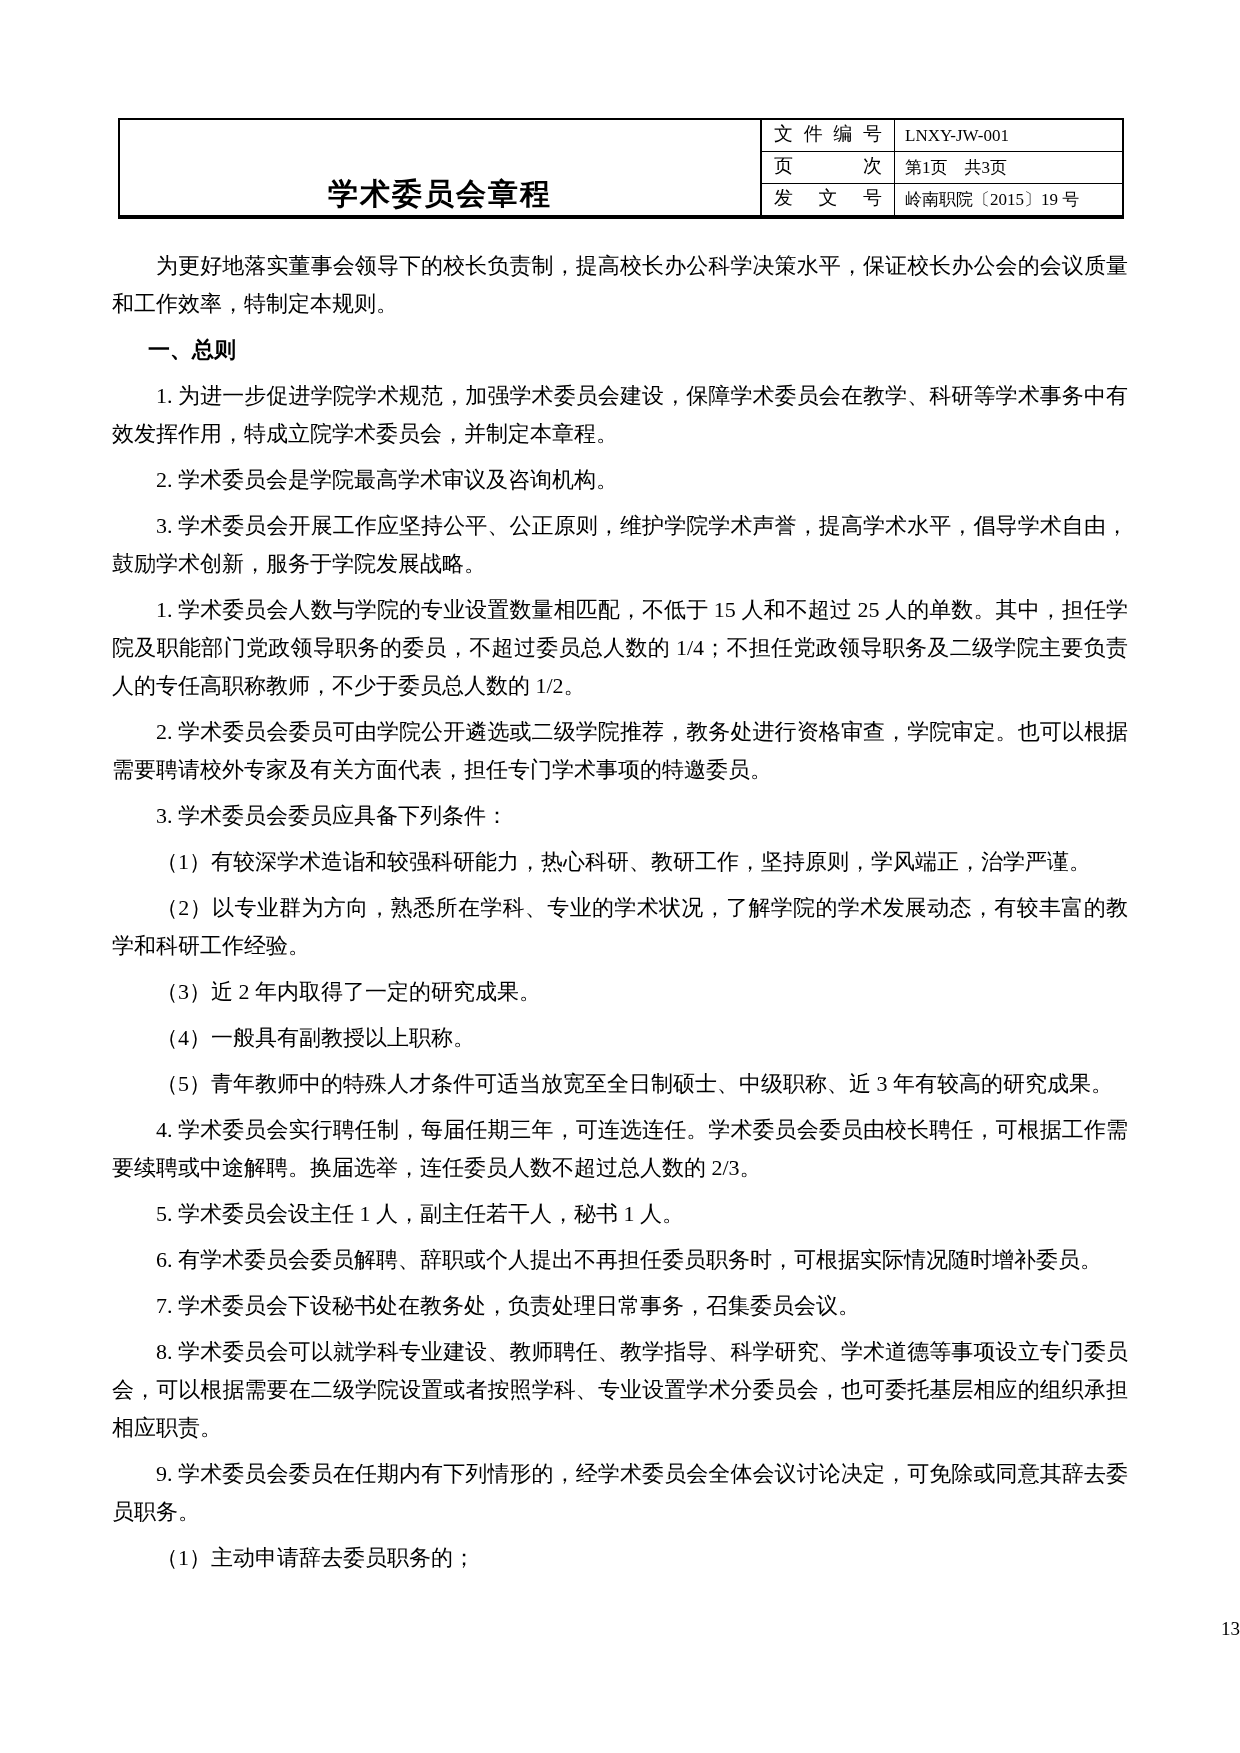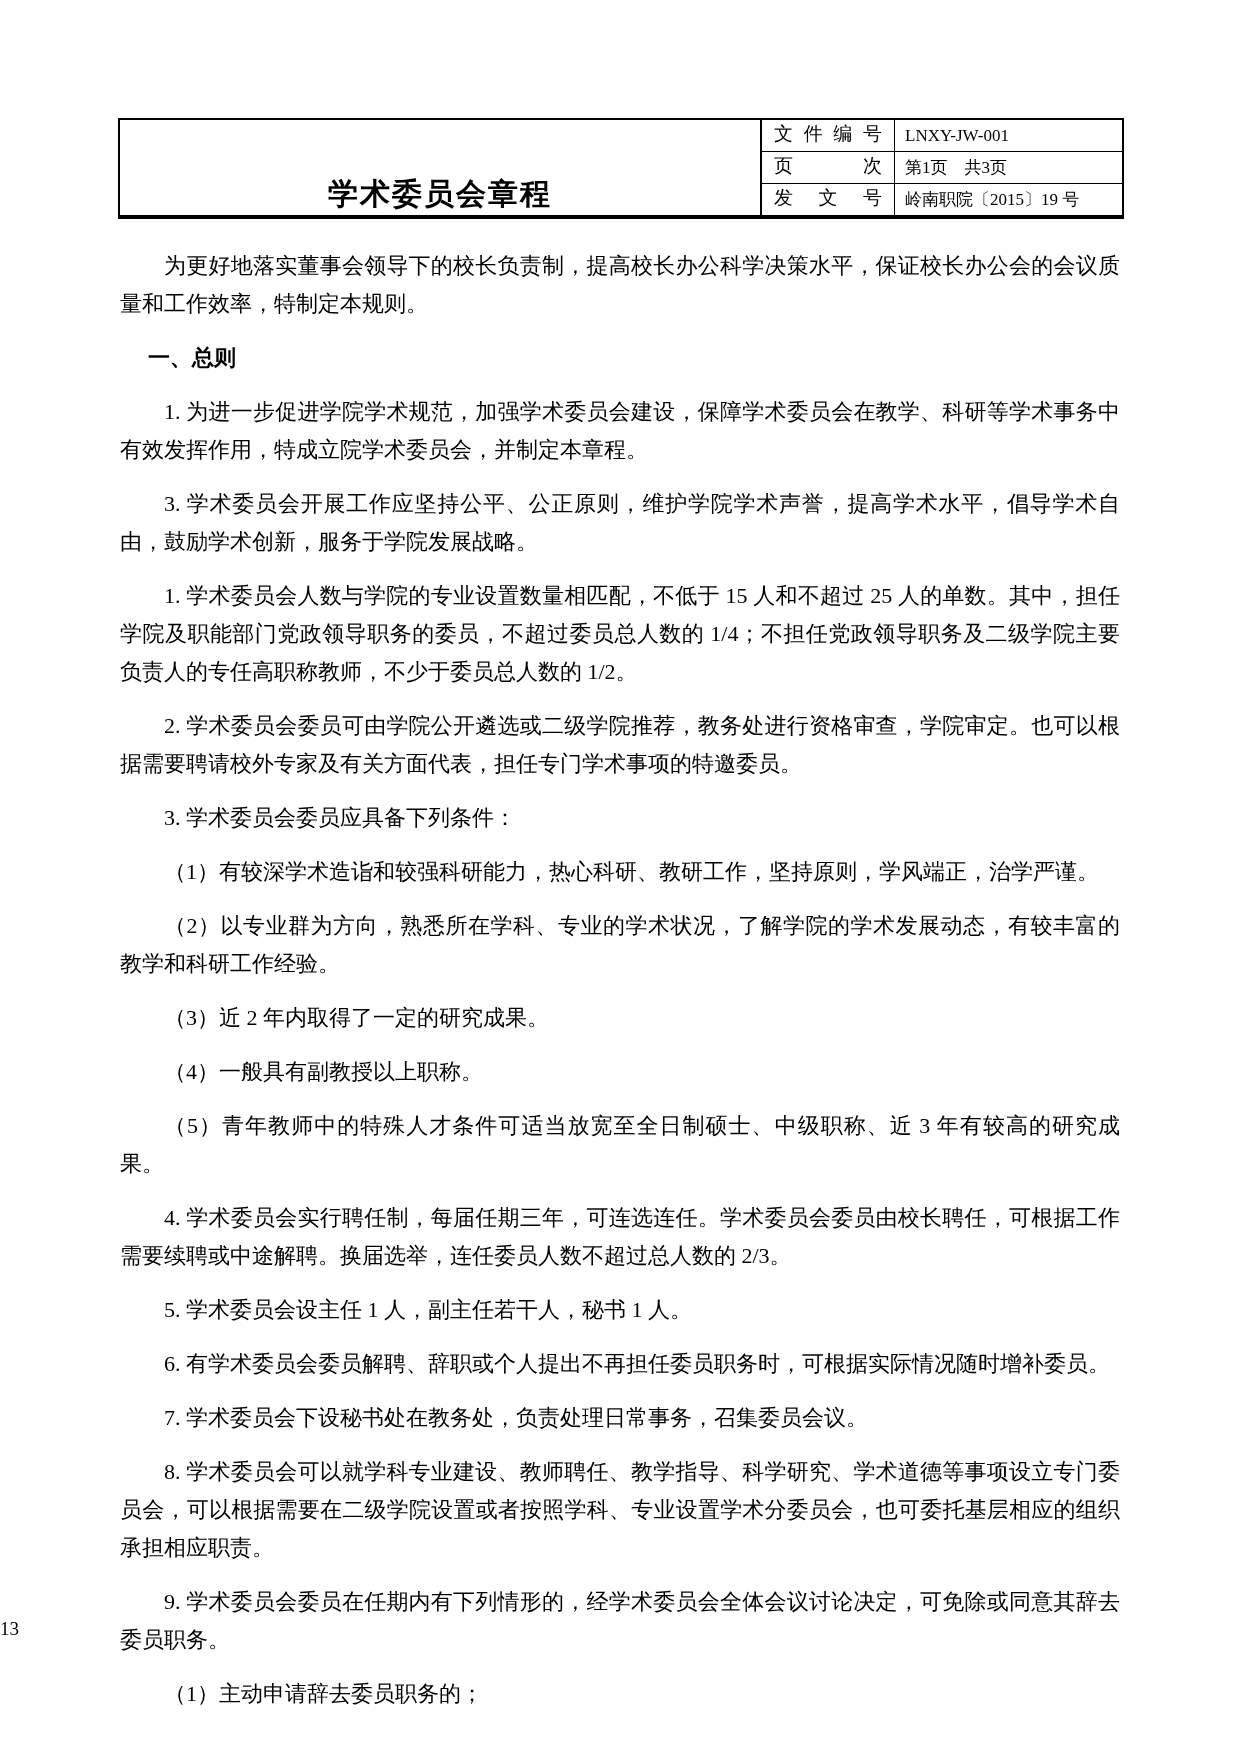--- a/index.html
+++ b/index.html
@@ -60,38 +60,38 @@
     padding:0 10px;
     font-size:17px;
     line-height:31px;
     white-space:nowrap;
   }
   
   .doc-body{
     margin-top:28px;
   }
   .para{
-    margin:16px;
+    margin:8px;
     font-size:22px;
     line-height:38px;
     text-align:justify;
     text-indent:2em;
     word-break:break-all;
   }
   .para.heading{
     font-family:Liberation Sans, sans-serif;
     font-weight:bold;
     margin:5px 0;
   }
   
   .page-number{
     position:absolute;
     left:0;right:0;
     top:1618px;
-    text-align:left;
+    text-align:right;
     font-size:19px;
   }
 </style>
 </head>
 <body>
 
 <div class="page">
   <div class="content">
 
     <div class="doc-header">
@@ -111,20 +111,21 @@
             <div class="meta-label">发文号</div>
             <div class="meta-value">岭南职院〔2015〕19 号</div>
           </div>
         </div>
     </div>
 
     <div class="doc-body">
         <p class="para">为更好地落实董事会领导下的校长负责制，提高校长办公科学决策水平，保证校长办公会的会议质量和工作效率，特制定本规则。</p>
         <p class="para heading">一、总则</p>
         <p class="para">1. 为进一步促进学院学术规范，加强学术委员会建设，保障学术委员会在教学、科研等学术事务中有效发挥作用，特成立院学术委员会，并制定本章程。</p>
+        <p class="para">2. 学术委员会是学院最高学术审议及咨询机构。</p>
         <p class="para">3. 学术委员会开展工作应坚持公平、公正原则，维护学院学术声誉，提高学术水平，倡导学术自由，鼓励学术创新，服务于学院发展战略。</p>
         <p class="para">1. 学术委员会人数与学院的专业设置数量相匹配，不低于 15 人和不超过 25 人的单数。其中，担任学院及职能部门党政领导职务的委员，不超过委员总人数的 1/4；不担任党政领导职务及二级学院主要负责人的专任高职称教师，不少于委员总人数的 1/2。</p>
         <p class="para">2. 学术委员会委员可由学院公开遴选或二级学院推荐，教务处进行资格审查，学院审定。也可以根据需要聘请校外专家及有关方面代表，担任专门学术事项的特邀委员。</p>
         <p class="para">3. 学术委员会委员应具备下列条件：</p>
         <p class="para">（1）有较深学术造诣和较强科研能力，热心科研、教研工作，坚持原则，学风端正，治学严谨。</p>
         <p class="para">（2）以专业群为方向，熟悉所在学科、专业的学术状况，了解学院的学术发展动态，有较丰富的教学和科研工作经验。</p>
         <p class="para">（3）近 2 年内取得了一定的研究成果。</p>
         <p class="para">（4）一般具有副教授以上职称。</p>
         <p class="para">（5）青年教师中的特殊人才条件可适当放宽至全日制硕士、中级职称、近 3 年有较高的研究成果。</p>
         <p class="para">4. 学术委员会实行聘任制，每届任期三年，可连选连任。学术委员会委员由校长聘任，可根据工作需要续聘或中途解聘。换届选举，连任委员人数不超过总人数的 2/3。</p>

